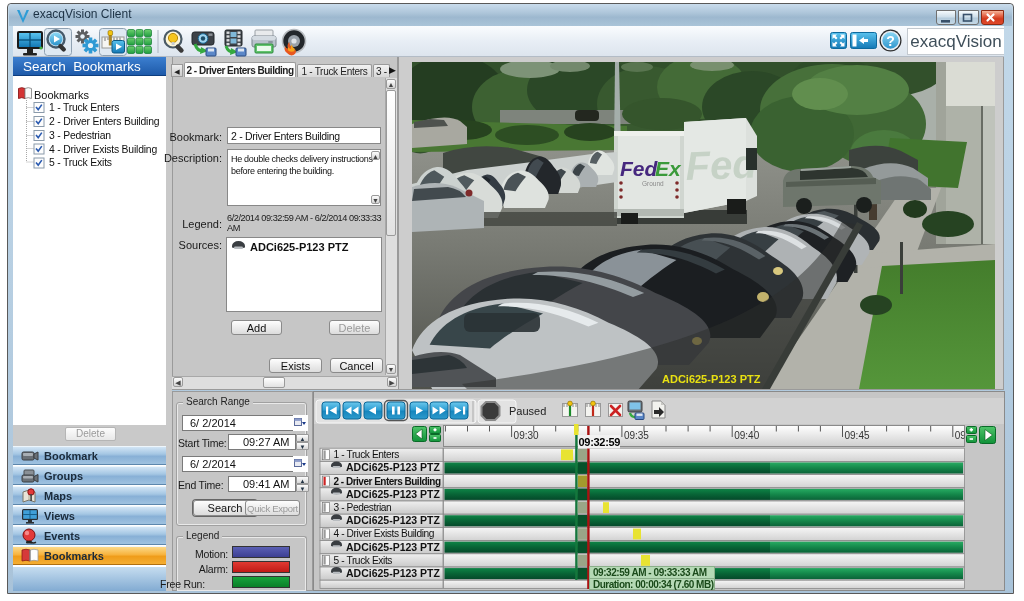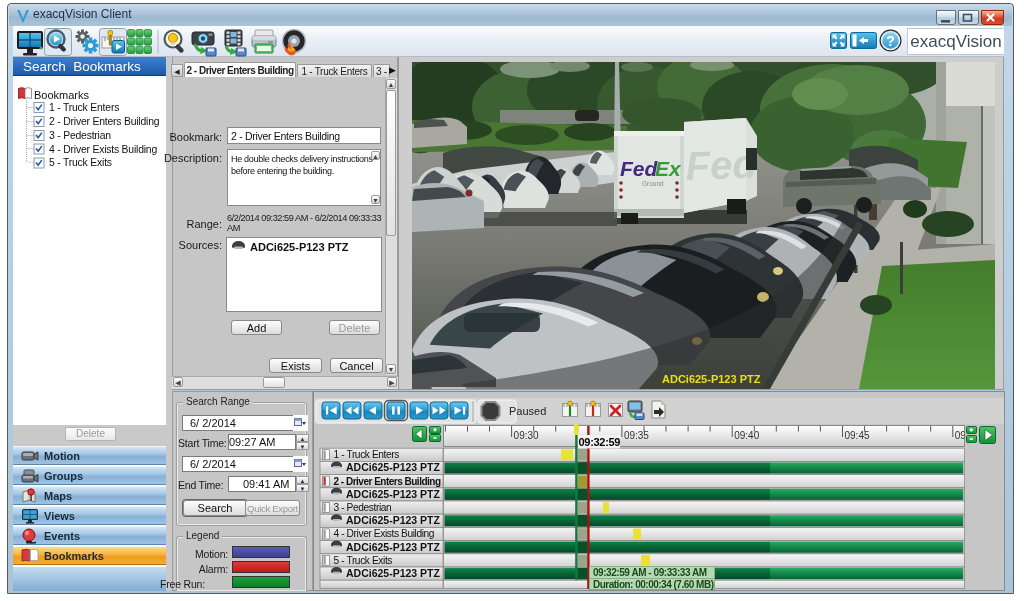--- a/index.html
+++ b/index.html
@@ -278,21 +278,21 @@
    <text x="36" y="35">1 - Truck Enters</text>
    <text x="36" y="49">2 - Driver Enters Building</text>
    <text x="36" y="63">3 - Pedestrian</text>
    <text x="36" y="76.5">4 - Driver Exists Building</text>
    <text x="36" y="90">5 - Truck Exits</text>
   </g>
  </svg>
  <div class="abs" id="sbgray"></div>
  <div class="abs delbtn">Delete</div>
  <div class="abs acc" style="top:446px">
-      <span>Motion</span>
+      <span>Bookmark</span>
   <svg class="abs" style="left:8px;top:2px" width="18" height="14" viewBox="0 0 18 14">
         <rect x="1" y="3" width="12" height="8" rx="1.5" fill="#6a7076" stroke="#3a3e42"></rect>
         <rect x="2" y="4" width="10" height="3" rx="1" fill="#a8aeb4"></rect>
         <path d="M13 5 L17 3 V11 L13 9 Z" fill="#6a7076" stroke="#3a3e42"></path>
       </svg>
     </div>
  <div class="abs acc" style="top:466px">
       <span>Groups</span>
   <svg class="abs" style="left:8px;top:2px" width="18" height="15" viewBox="0 0 18 15">
         <rect x="3" y="1" width="10" height="6" rx="1" fill="#8a9096" stroke="#4a4e52"></rect>
@@ -341,21 +341,21 @@
  <div class="abs" id="sbbot"></div>
  <div class="abs" id="split1"></div>
  <div class="abs" id="midp"></div>
  <div class="abs tabL" style="left:171px;top:64px;width:12px;height:13px">◀</div>
  <div class="abs tab tabA" style="left:184px;top:62px;width:112px;height:15px">2 - Driver Enters Building</div>
  <div class="abs tab" style="left:297px;top:64px;width:75px;height:13px">1 - Truck Enters</div>
  <div class="abs tab" style="left:373px;top:64px;width:17px;height:13px;overflow:hidden">3 -</div>
  <div class="abs" style="left:389px;top:64px;width:8px;height:13px;font-size:9px;color:#111;line-height:13px">▶</div>
  <div class="abs flbl" style="left:150px;top:131px;width:72px">Bookmark:</div>
  <div class="abs flbl" style="left:150px;top:152px;width:72px">Description:</div>
- <div class="abs flbl" style="left:150px;top:218px;width:72px">Range:</div>
+ <div class="abs flbl" style="left:150px;top:218px;width:72px">Legend:</div>
  <div class="abs flbl" style="left:150px;top:239px;width:72px">Sources:</div>
  <div class="abs fld" style="left:227px;top:127px;width:154px;height:17px;line-height:16px">2 - Driver Enters Building</div>
  <div class="abs fld" style="left:227px;top:149px;width:154px;height:57px;line-height:12px;padding-top:3px;font-size:9px;letter-spacing:-0.3px;padding-right:11px">He double checks delivery instructions<br>before entering the building.</div>
  <div class="abs sarr" style="left:371px;top:151px;width:9px;height:9px">▲</div>
  <div class="abs sarr" style="left:371px;top:195px;width:9px;height:9px">▼</div>
  <div class="abs rng" style="left:227px;top:213px;width:170px">6/2/2014 09:32:59 AM - 6/2/2014 09:33:33<br>AM</div>
  <div class="abs fld" style="left:226px;top:237px;width:156px;height:75px"></div>
  <svg class="abs" style="left:231px;top:241px" width="15" height="12" viewBox="0 0 15 12">
       <path d="M1 5 a6.5 5 0 0 1 13 0 l0 1.5 a13 8 0 0 1 -13 0 Z" fill="#3a3e42"></path>
       <rect x="3" y="5.6" width="9" height="2.4" rx="1.2" fill="#b8bcc0"></rect>
@@ -549,38 +549,38 @@
  <div class="gb" style="left:176px;top:402px;width:131px;height:124px">
       <b>Search Range</b>
     </div>
  <div class="abs fld2" style="left:182px;top:415px;width:112px;height:16px">6/ 2/2014</div>
  <div class="abs ddbtn" style="left:293px;top:415px;width:15px;height:16px"><svg width="13" height="14" viewBox="0 0 13 14">
         <rect x="1.5" y="2.5" width="7" height="7" fill="#e8eaf2" stroke="#5a6a9a"></rect>
         <rect x="1.5" y="2.5" width="7" height="2.4" fill="#8a9ac8"></rect>
         <path d="M9 6 l4 0 l-2 3 z" fill="#1a3a8a"></path>
       </svg></div>
  <div class="abs flbl2" style="left:178px;top:437px">Start Time:</div>
- <div class="abs fld2" style="left:228px;top:434px;width:68px;height:16px;padding-left:0">09:27 AM</div>
+ <div class="abs fld2" style="left:228px;top:434px;width:68px;height:16px;padding-left:14px">09:27 AM</div>
  <div class="abs spin" style="left:296px;top:434px">
       <div>▲</div>
       <div>▼</div>
     </div>
  <div class="abs fld2" style="left:182px;top:456px;width:112px;height:16px">6/ 2/2014</div>
  <div class="abs ddbtn" style="left:293px;top:456px;width:15px;height:16px"><svg width="13" height="14" viewBox="0 0 13 14">
         <rect x="1.5" y="2.5" width="7" height="7" fill="#e8eaf2" stroke="#5a6a9a"></rect>
         <rect x="1.5" y="2.5" width="7" height="2.4" fill="#8a9ac8"></rect>
         <path d="M9 6 l4 0 l-2 3 z" fill="#1a3a8a"></path>
       </svg></div>
  <div class="abs flbl2" style="left:178px;top:479px">End Time:</div>
  <div class="abs fld2" style="left:228px;top:476px;width:68px;height:16px;padding-left:14px">09:41 AM</div>
  <div class="abs spin" style="left:296px;top:476px">
       <div>▲</div>
       <div>▼</div>
     </div>
- <div class="abs btn" style="left:183px;top:500px;width:64px;height:16px;line-height:15px;box-shadow:0 0 0 1px #666">Search</div>
+ <div class="abs btn" style="left:193px;top:500px;width:64px;height:16px;line-height:15px;box-shadow:0 0 0 1px #666">Search</div>
  <div class="abs btn btnD" style="left:245px;top:500px;width:55px;height:16px;line-height:15px;font-size:9.5px;letter-spacing:-0.3px;white-space:nowrap">Quick Export</div>
  <div class="gb" style="left:176px;top:536px;width:131px;height:55px;border-bottom:none;border-radius:3px 3px 0 0">
       <b>Legend</b>
     </div>
  <div class="abs flbl2" style="left:160px;top:548px;width:68px;text-align:right">Motion:</div>
  <div class="abs lbar" style="left:232px;top:546px;background:linear-gradient(180deg,#5a5fb4,#3c3f92)"></div>
  <div class="abs flbl2" style="left:160px;top:563px;width:68px;text-align:right">Alarm:</div>
  <div class="abs lbar" style="left:232px;top:561px;background:linear-gradient(180deg,#e03a32,#c01a16)"></div>
  <div class="abs flbl2" style="left:160px;top:578px;width:68px;text-align:left">Free Run:</div>
  <div class="abs lbar" style="left:232px;top:576px;background:linear-gradient(180deg,#17a33c,#0a8028)"></div>

